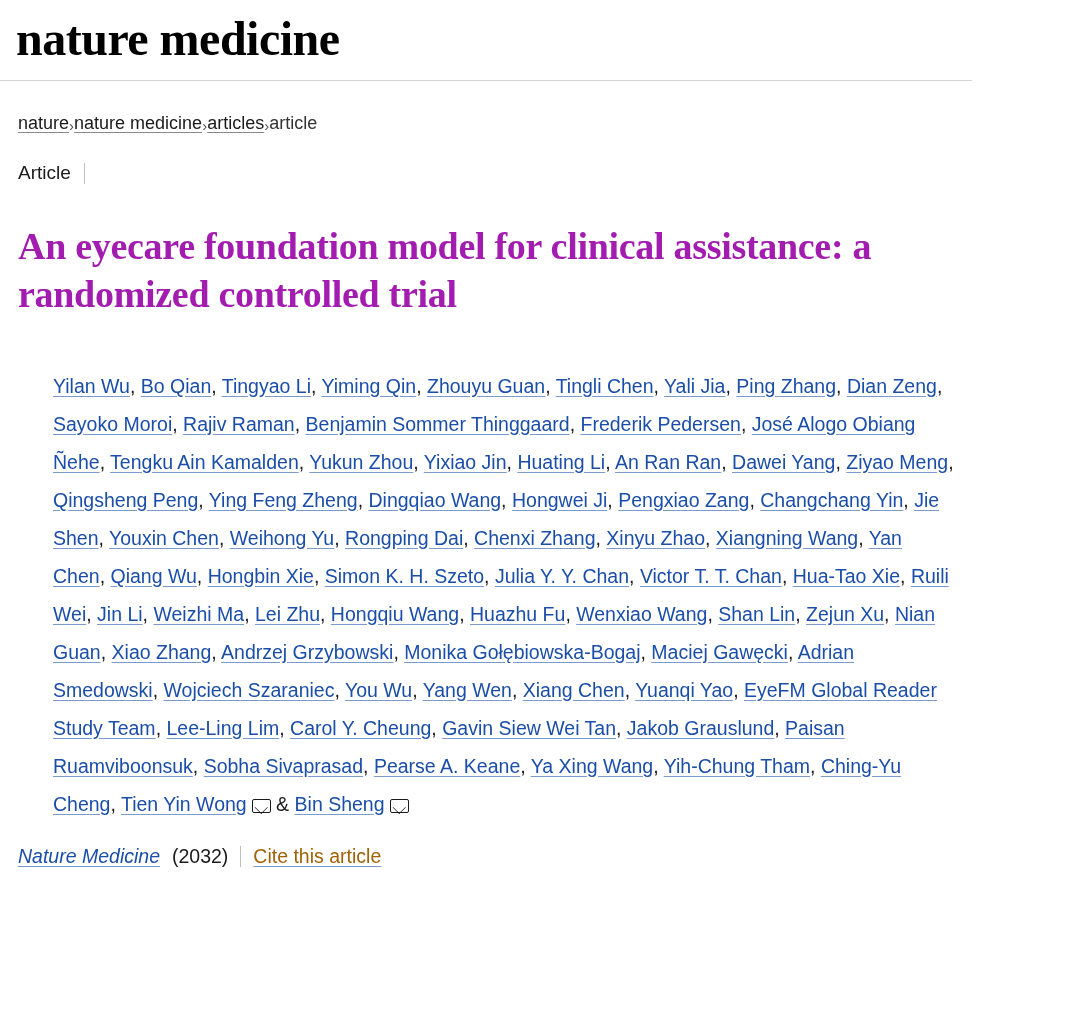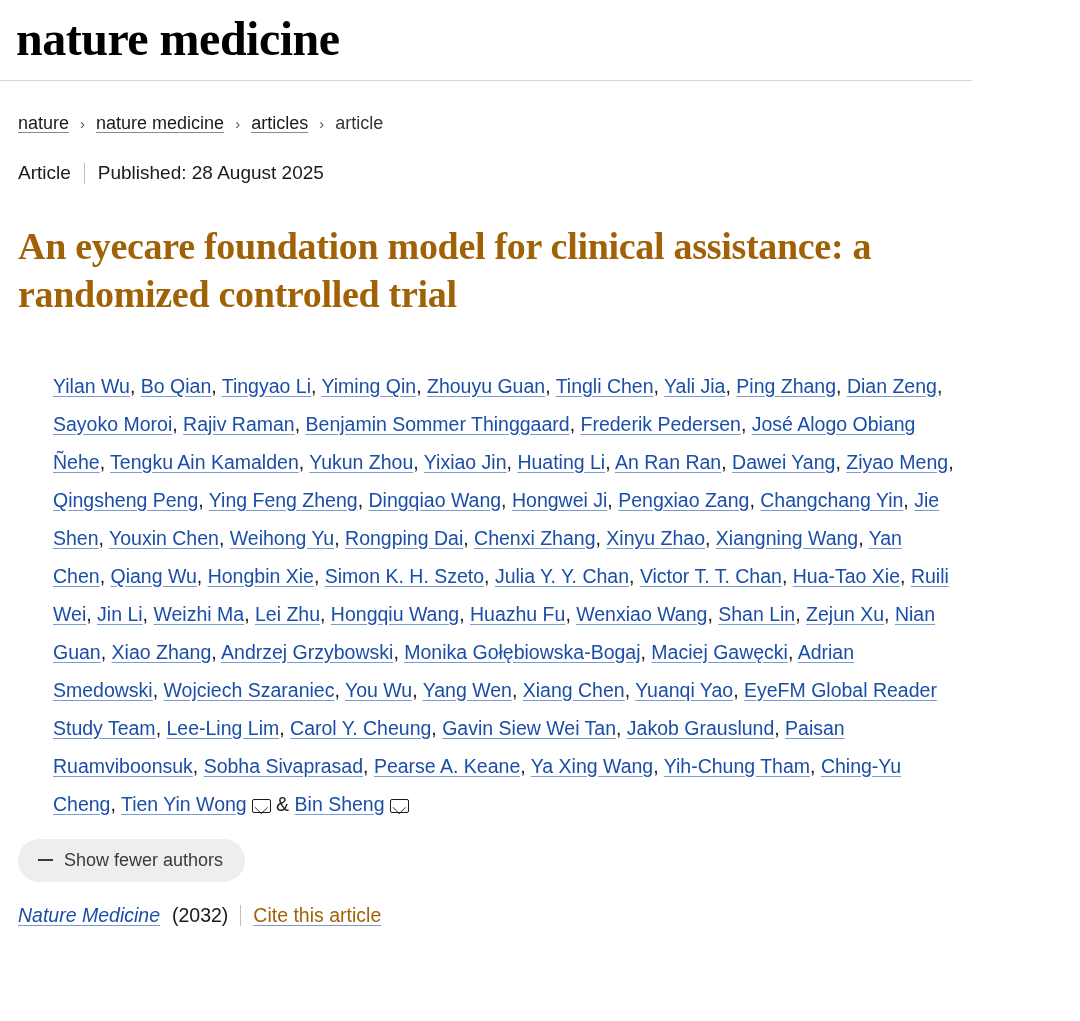--- a/index.html
+++ b/index.html
@@ -56,22 +56,21 @@
     left: 0; top: 1px;
     width: 9px; height: 9px;
     border-right: 2.2px solid #000;
     border-bottom: 2.2px solid #000;
     transform: rotate(45deg);
   }
 
   
   .breadcrumb {
     display: flex;
-    align-items: center;
-    gap: 11px;
+    align-items: flex-end;
     padding: 32px 18px 0 18px;
     font-size: 18px;
     color: #222;
   }
   .breadcrumb a {
     color: #1a1a1a;
     text-decoration: underline;
     text-underline-offset: 3px;
     text-decoration-color: #8a8a8a;
     cursor: pointer;
@@ -98,21 +97,21 @@
   }
 
   
   .title {
     padding: 12px 18px 0 18px;
     font-family: "Liberation Serif", serif;
     font-weight: 700;
     font-size: 38px;
     line-height: 1.28;
     letter-spacing: -0.3px;
-    color: #a16207;
+    color: #a21caf;
     max-width: 1062px;
   }
 
   
   .authors {
     padding: 22px 18px 0 18px;
     font-size: 19.5px;
     line-height: 1.95;
     color: #1a1a1a;
     max-width: 1068px;
@@ -216,33 +215,26 @@
     <a>nature medicine</a>
     <span class="sep">›</span>
     <a>articles</a>
     <span class="sep">›</span>
     <span class="current">article</span>
   </div>
 
   <div class="meta">
     <span>Article</span>
     <span class="divider"></span>
-    <span>Published: 28 August 2025</span>
   </div>
 
   <h1 class="title">An eyecare foundation model for clinical assistance: a randomized controlled trial</h1>
 
   <div class="authors" id="authors-list"><a>Yilan Wu</a><span class="sepcomma">, </span><a>Bo Qian</a><span class="sepcomma">, </span><a>Tingyao Li</a><span class="sepcomma">, </span><a>Yiming Qin</a><span class="sepcomma">, </span><a>Zhouyu Guan</a><span class="sepcomma">, </span><a>Tingli Chen</a><span class="sepcomma">, </span><a>Yali Jia</a><span class="sepcomma">, </span><a>Ping Zhang</a><span class="sepcomma">, </span><a>Dian Zeng</a><span class="sepcomma">, </span><a>Sayoko Moroi</a><span class="sepcomma">, </span><a>Rajiv Raman</a><span class="sepcomma">, </span><a>Benjamin Sommer Thinggaard</a><span class="sepcomma">, </span><a>Frederik Pedersen</a><span class="sepcomma">, </span><a>José Alogo Obiang Ñehe</a><span class="sepcomma">, </span><a>Tengku Ain Kamalden</a><span class="sepcomma">, </span><a>Yukun Zhou</a><span class="sepcomma">, </span><a>Yixiao Jin</a><span class="sepcomma">, </span><a>Huating Li</a><span class="sepcomma">, </span><a>An Ran Ran</a><span class="sepcomma">, </span><a>Dawei Yang</a><span class="sepcomma">, </span><a>Ziyao Meng</a><span class="sepcomma">, </span><a>Qingsheng Peng</a><span class="sepcomma">, </span><a>Ying Feng Zheng</a><span class="sepcomma">, </span><a>Dingqiao Wang</a><span class="sepcomma">, </span><a>Hongwei Ji</a><span class="sepcomma">, </span><a>Pengxiao Zang</a><span class="sepcomma">, </span><a>Changchang Yin</a><span class="sepcomma">, </span><a>Jie Shen</a><span class="sepcomma">, </span><a>Youxin Chen</a><span class="sepcomma">, </span><a>Weihong Yu</a><span class="sepcomma">, </span><a>Rongping Dai</a><span class="sepcomma">, </span><a>Chenxi Zhang</a><span class="sepcomma">, </span><a>Xinyu Zhao</a><span class="sepcomma">, </span><a>Xiangning Wang</a><span class="sepcomma">, </span><a>Yan Chen</a><span class="sepcomma">, </span><a>Qiang Wu</a><span class="sepcomma">, </span><a>Hongbin Xie</a><span class="sepcomma">, </span><a>Simon K. H. Szeto</a><span class="sepcomma">, </span><a>Julia Y. Y. Chan</a><span class="sepcomma">, </span><a>Victor T. T. Chan</a><span class="sepcomma">, </span><a>Hua-Tao Xie</a><span class="sepcomma">, </span><a>Ruili Wei</a><span class="sepcomma">, </span><a>Jin Li</a><span class="sepcomma">, </span><a>Weizhi Ma</a><span class="sepcomma">, </span><a>Lei Zhu</a><span class="sepcomma">, </span><a>Hongqiu Wang</a><span class="sepcomma">, </span><a>Huazhu Fu</a><span class="sepcomma">, </span><a>Wenxiao Wang</a><span class="sepcomma">, </span><a>Shan Lin</a><span class="sepcomma">, </span><a>Zejun Xu</a><span class="sepcomma">, </span><a>Nian Guan</a><span class="sepcomma">, </span><a>Xiao Zhang</a><span class="sepcomma">, </span><a>Andrzej Grzybowski</a><span class="sepcomma">, </span><a>Monika Gołębiowska-Bogaj</a><span class="sepcomma">, </span><a>Maciej Gawęcki</a><span class="sepcomma">, </span><a>Adrian Smedowski</a><span class="sepcomma">, </span><a>Wojciech Szaraniec</a><span class="sepcomma">, </span><a>You Wu</a><span class="sepcomma">, </span><a>Yang Wen</a><span class="sepcomma">, </span><a>Xiang Chen</a><span class="sepcomma">, </span><a>Yuanqi Yao</a><span class="sepcomma">, </span><a>EyeFM Global Reader Study Team</a><span class="sepcomma">, </span><a>Lee-Ling Lim</a><span class="sepcomma">, </span><a>Carol Y. Cheung</a><span class="sepcomma">, </span><a>Gavin Siew Wei Tan</a><span class="sepcomma">, </span><a>Jakob Grauslund</a><span class="sepcomma">, </span><a>Paisan Ruamviboonsuk</a><span class="sepcomma">, </span><a>Sobha Sivaprasad</a><span class="sepcomma">, </span><a>Pearse A. Keane</a><span class="sepcomma">, </span><a>Ya Xing Wang</a><span class="sepcomma">, </span><a>Yih-Chung Tham</a><span class="sepcomma">, </span><a>Ching-Yu Cheng</a><span class="sepcomma">, </span><a>Tien Yin Wong</a><span class="env"></span><span class="amp"> &amp; </span><a>Bin Sheng</a><span class="env"></span></div>
 
-  <div class="showfewer-wrap">
-    <button class="showfewer">
-      <span class="minus"></span>
-      <span>Show fewer authors</span>
-    </button>
-  </div>
 
   <div class="journal-line">
     <a class="jname">Nature Medicine</a>
     <span class="year">(2032)</span>
     <span class="vdiv"></span>
     <a class="cite">Cite this article</a>
   </div>
 
 </div>
 

